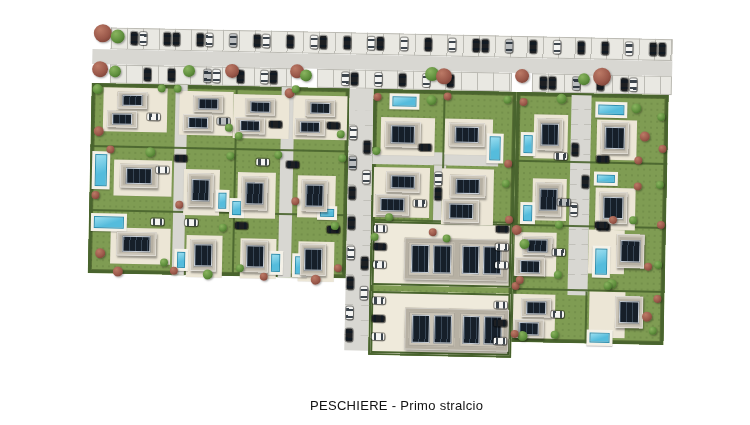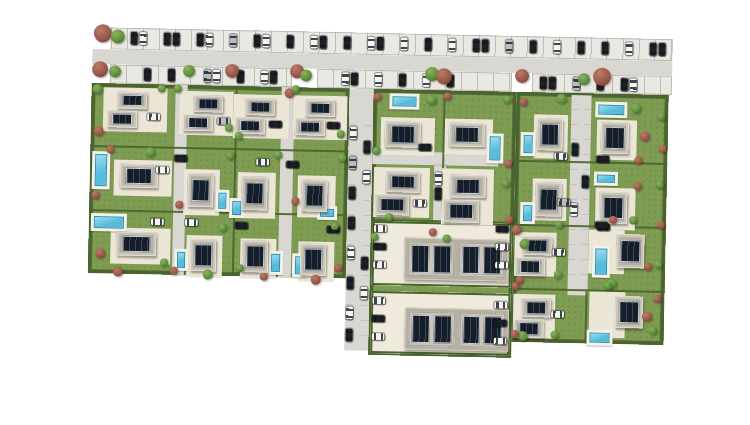--- a/index.html
+++ b/index.html
@@ -439,13 +439,14 @@
       <div class="tree tr" style="left: 555px; top: 275px; width: 10px; height: 10px;"></div>
       <div class="tree tg" style="left: 516px; top: 246px; width: 8px; height: 8px;"></div>
       <div class="tree tg" style="left: 566px; top: 76px; width: 8px; height: 8px;"></div>
       <div class="tree tr" style="left: 568px; top: 108px; width: 8px; height: 8px;"></div>
       <div class="tree tg" style="left: 566px; top: 144px; width: 8px; height: 8px;"></div>
       <div class="tree tr" style="left: 568px; top: 184px; width: 8px; height: 8px;"></div>
       <div class="tree tg" style="left: 566px; top: 224px; width: 8px; height: 8px;"></div>
       <div class="tree tr" style="left: 566px; top: 258px; width: 8px; height: 8px;"></div>
       <div class="tree tg" style="left: 562px; top: 290px; width: 8px; height: 8px;"></div>
     </div>
+  <div id="caption">PESCHIERE - Primo stralcio</div>
 </div>
 
 </body></html>

